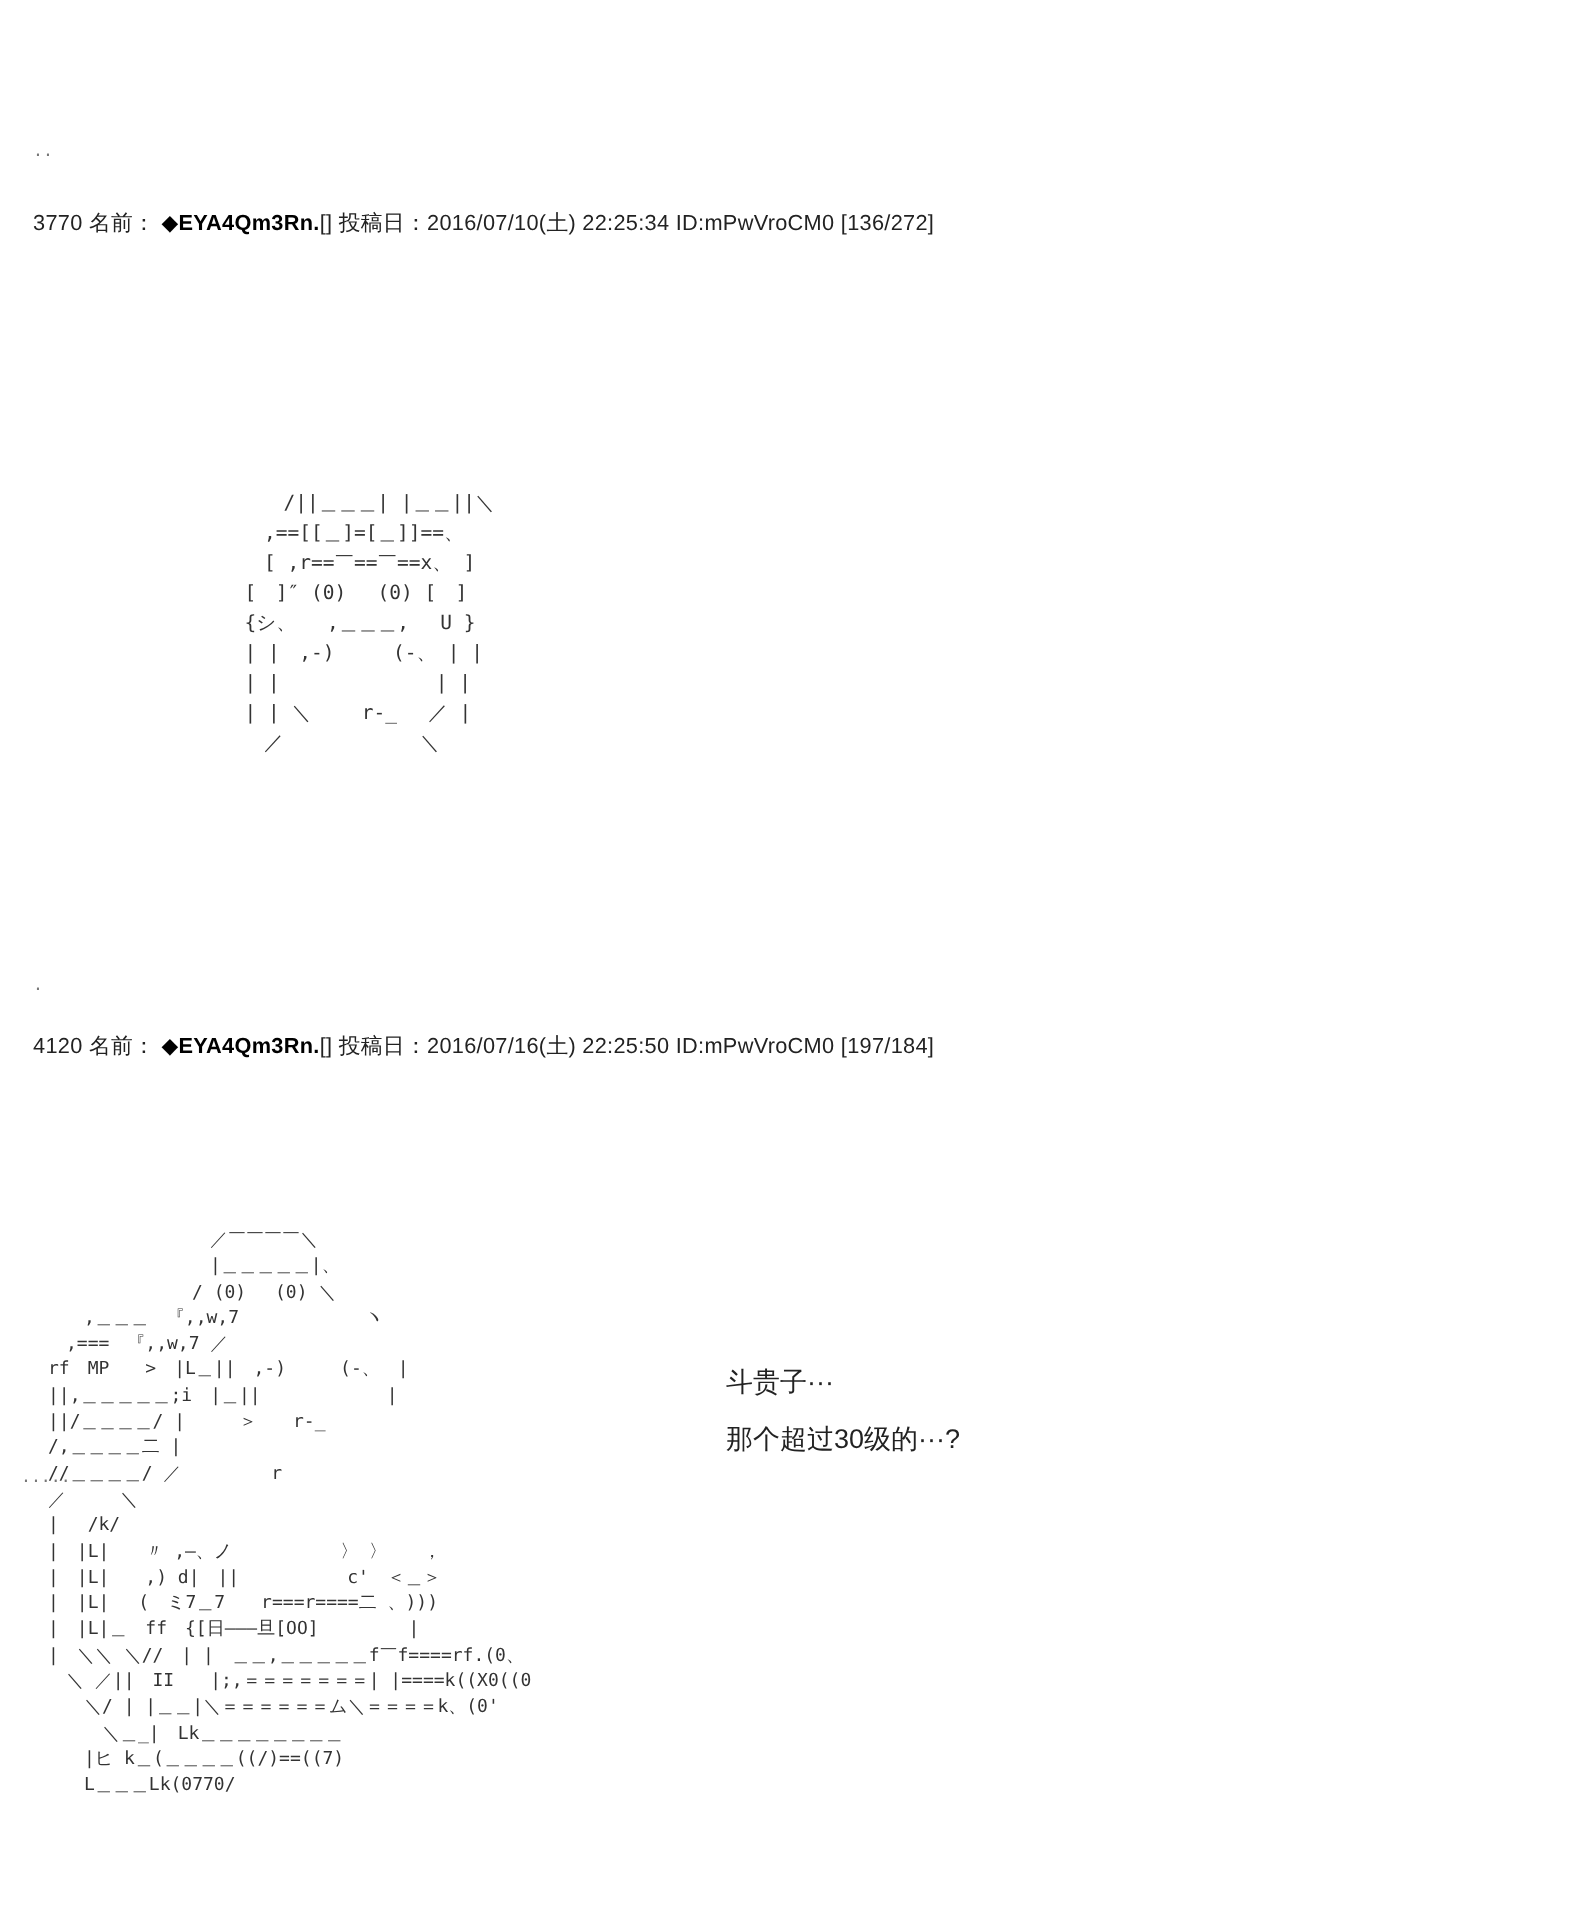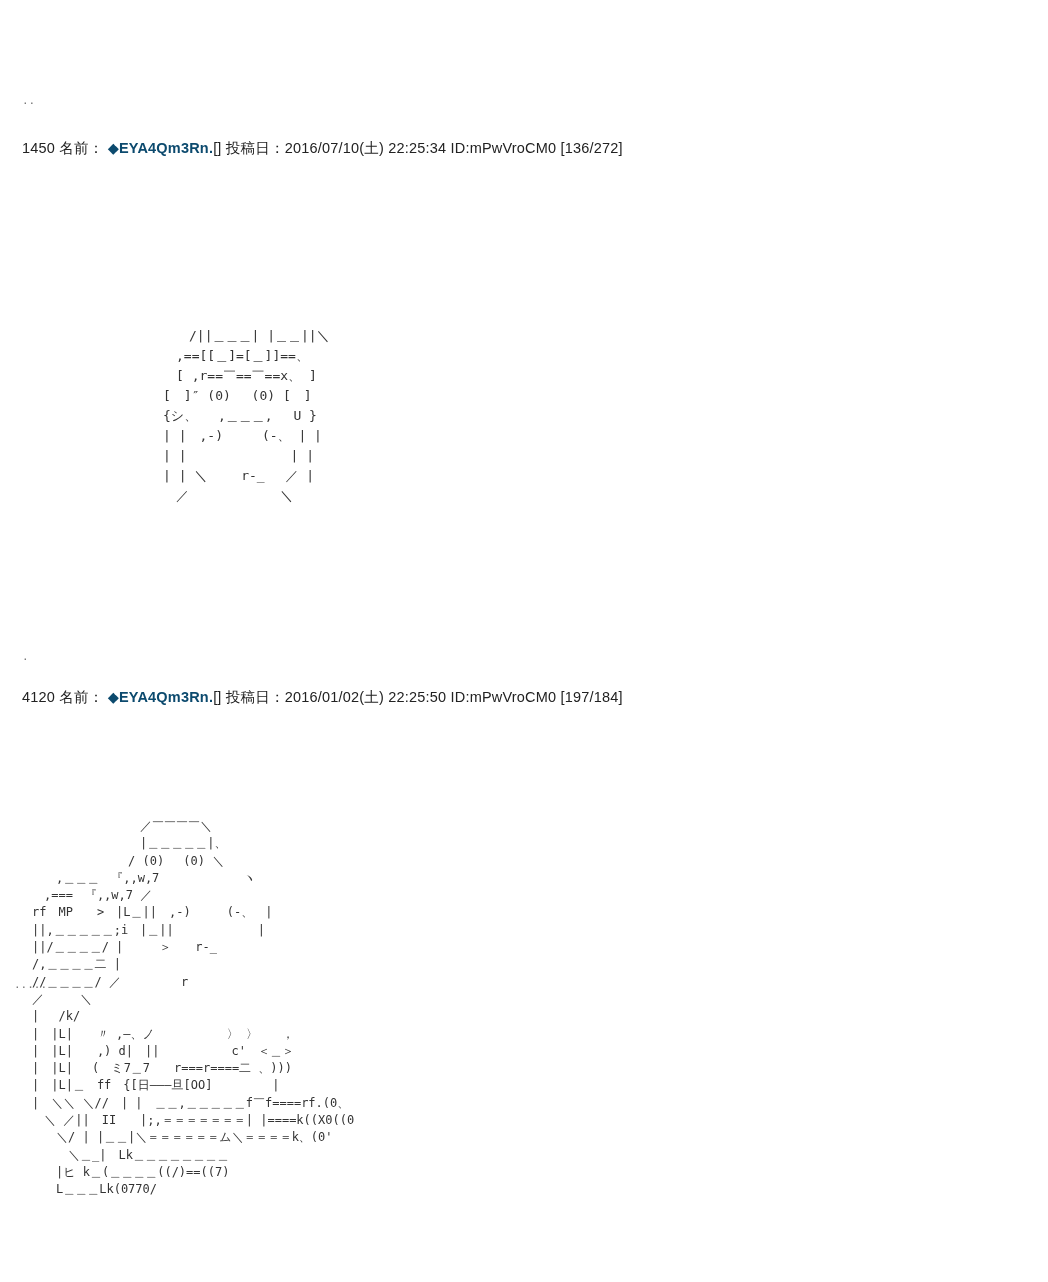--- a/index.html
+++ b/index.html
@@ -5,21 +5,21 @@
   html,body{margin:0;padding:0;}
   body{
     width:1048px;height:1282px;position:relative;background:#ffffff;
     font-family:"Liberation Sans","DejaVu Sans",sans-serif;
     color:#222222;overflow:hidden;
   }
   .post-header{
     position:absolute;left:22px;white-space:nowrap;
     font-size:14.5px;letter-spacing:0.2px;color:#222222;
   }
-  .post-header .trip{color:#0c4a6e;font-weight:bold;}
+  .post-header .trip{color:#000000;font-weight:bold;}
   .aa{
     position:absolute;margin:0;
     font-family:"DejaVu Sans Mono","Liberation Mono",monospace;
     color:#333333;white-space:pre;
   }
   .aa.aa-1{left:150px;top:326px;font-size:13px;line-height:20px;}
   .aa.aa-2{left:20px;top:818px;font-size:12px;line-height:17.3px;}
   .dots{
     position:absolute;color:#777777;font-size:11px;
     font-family:"DejaVu Sans Mono","Liberation Mono",monospace;
@@ -29,21 +29,21 @@
     font-size:18px;line-height:38px;color:#222222;
     font-family:"Liberation Sans","DejaVu Sans",sans-serif;
   }
 </style>
 </head>
 <body>
 
 <div class="dots" style="left:22px;top:94px;">..</div>
 
 <div class="post-header" style="top:139px;">
-  <span>1450</span>
+  <span>3770</span>
   <span>名前：</span>
   <span class="trip">◆EYA4Qm3Rn.</span><span>[]</span>
   <span>投稿日：</span><span>2016/07/10(土) 22:25:34</span>
   <span>ID:mPwVroCM0</span>
   <span>[136/272]</span>
 </div>
 
 <pre class="aa aa-1">　　　/||＿＿＿| |＿＿||＼
 　　,==[[＿]=[＿]]==、
 　　[ ,r==￣==￣==x、 ]
@@ -53,21 +53,21 @@
 　| |　　　　　　　　| |
 　| | ＼　　 r‐_　 ／ |
 　　／　　　　　　　＼</pre>
 
 <div class="dots" style="left:22px;top:650px;">.</div>
 
 <div class="post-header" style="top:688px;">
   <span>4120</span>
   <span>名前：</span>
   <span class="trip">◆EYA4Qm3Rn.</span><span>[]</span>
-  <span>投稿日：</span><span>2016/01/02(土) 22:25:50</span>
+  <span>投稿日：</span><span>2016/07/16(土) 22:25:50</span>
   <span>ID:mPwVroCM0</span>
   <span>[197/184]</span>
 </div>
 
 <div class="dots" style="left:14px;top:978px;">.....</div>
 
 <pre class="aa aa-2">　　　　　　　　　　／￣￣￣￣＼
 　　　　　　　　　　|＿＿＿＿＿|、
 　　　　　　　　　/ (0)　 (0) ＼
 　　　,＿＿＿　『,,w,7　　　　　　　ヽ
@@ -84,13 +84,15 @@
 　|　|L|　 (　ミ7＿7　　r===r====二 、)))
 　|　|L|＿　ff　{[日——–旦[OO]　　　　　|
 　|　＼＼ ＼//　| |　＿＿,＿＿＿＿＿f￣f====rf.(0、
 　　＼ ／||　II　　|;,＝＝＝＝＝＝＝| |====k((X0((0
 　　　＼/ | |＿＿|＼＝＝＝＝＝＝ム＼＝＝＝＝k、(0'
 　　　　＼＿_|　Lk＿＿＿＿＿＿＿＿
 　　　|ヒ k＿(＿＿＿＿((/)==((7)
 　　　L＿＿＿Lk(0770/</pre>
 
 <div class="dialogue">
+  <div>斗贵子···</div>
+  <div>那个超过30级的···?</div>
 </div>
 
 </body></html>

